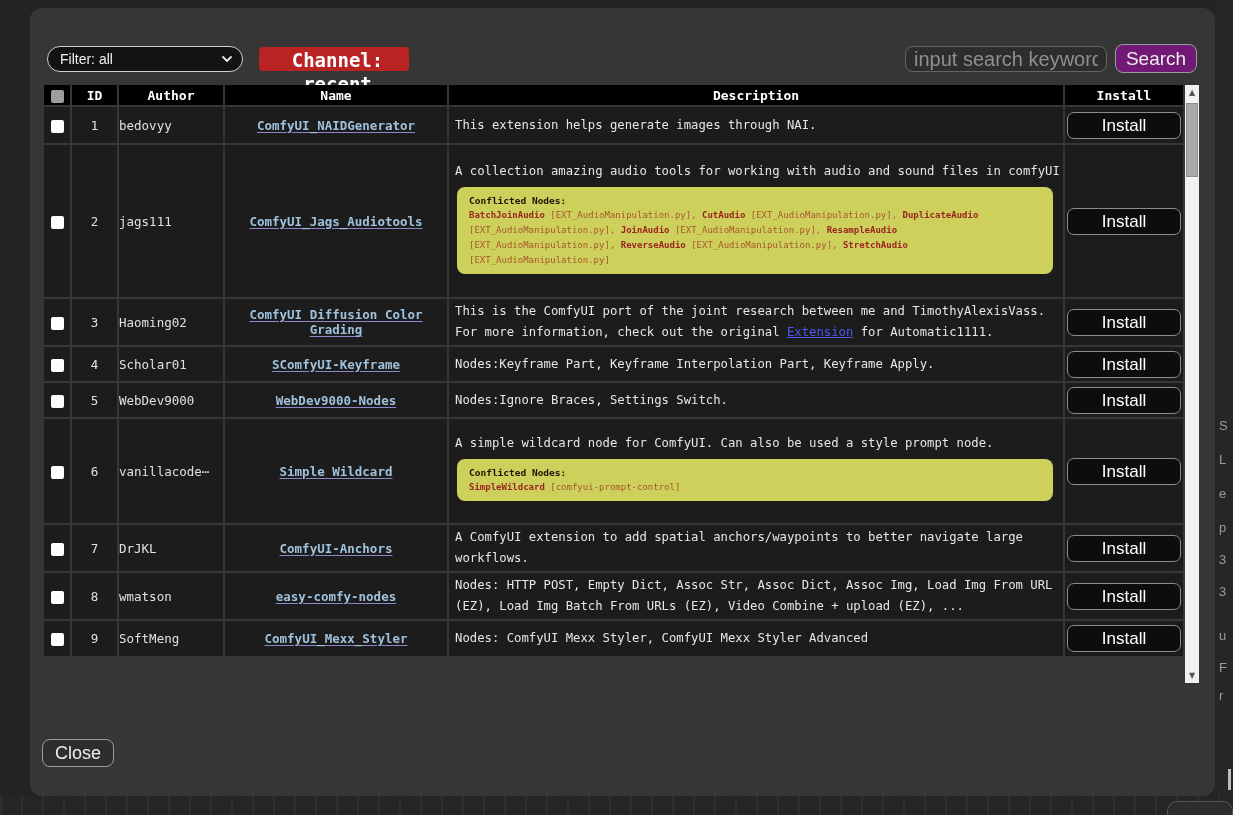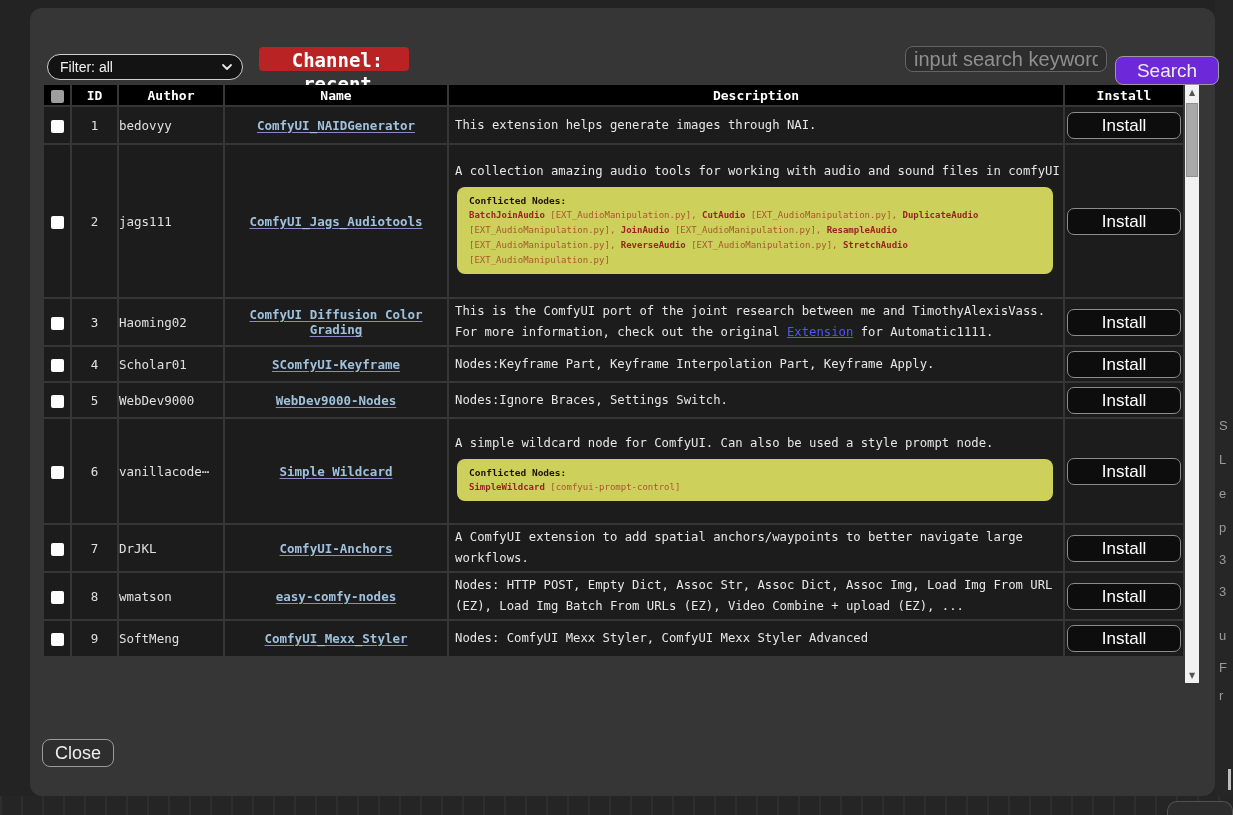--- a/index.html
+++ b/index.html
@@ -25,44 +25,44 @@
     position:absolute;right:0;bottom:0;width:64px;height:13px;
     background:#2d2d2d;border:1px solid #525252;border-bottom:none;
     border-radius:10px 10px 0 0;
   }
   
   .modal{
     position:absolute;left:30px;top:8px;width:1185px;height:788px;
     background:#363636;border-radius:12px;
   }
   
-  .select-wrap{position:absolute;left:17px;top:38px;width:196px;height:26px;margin-top:8px;}
+  .select-wrap{position:absolute;left:17px;top:38px;width:196px;height:26px;}
   .select-wrap select{
     appearance:none;-webkit-appearance:none;width:100%;height:100%;
     background:#131313;color:#f0f0f0;border:1px solid #cfcfcf;border-radius:13px;
     padding:0 26px 0 12px;font-family:"Liberation Sans",sans-serif;font-size:14px;
   }
   .select-chevron{position:absolute;right:10px;top:8px;pointer-events:none;}
   .channel-btn{
     position:absolute;left:229px;top:39px;width:150px;height:24px;
     background:#b92323;border:none;border-radius:4px;color:#fff;
     font-family:"DejaVu Sans Mono",monospace;font-weight:bold;font-size:19px;
     text-align:center;line-height:24px;cursor:pointer;padding-left:13px;
   }
   .search-input{
     position:absolute;left:875px;top:38px;width:202px;height:26px;box-sizing:border-box;
     background:#2d2d2d;border:1px solid #646464;border-radius:8px;
     color:#ddd;font-family:"Liberation Sans",sans-serif;font-size:20px;padding:0 8px;
   }
   .search-input::placeholder{color:#8f8f8f;}
   .search-btn{
-    position:absolute;left:1085px;top:36px;width:104px;height:29px;
-    background:#6d28d9;border:1px solid #9b9b9b;border-radius:8px;
+    position:absolute;left:1085px;top:36px;width:82px;height:29px;
+    background:#701a75;border:1px solid #9b9b9b;border-radius:8px;
     color:#ededed;font-family:"Liberation Sans",sans-serif;font-size:19px;line-height:25px;
-    cursor:pointer;padding:0;margin-top:12px;
+    cursor:pointer;padding:0;
   }
   
   .table-area{position:absolute;left:12px;top:75px;width:1143px;height:602px;overflow:hidden;}
   table{border-collapse:separate;border-spacing:2px;table-layout:fixed;width:1143px;}
   th{
     background:#000;color:#fff;font-weight:bold;font-size:13px;height:20px;
     font-family:"DejaVu Sans Mono",monospace;text-align:center;padding:0;
   }
   td{background:#1c1c1c;color:#e6e6e6;font-size:12.5px;vertical-align:middle;padding:0;}
   .c-check{text-align:center;}

